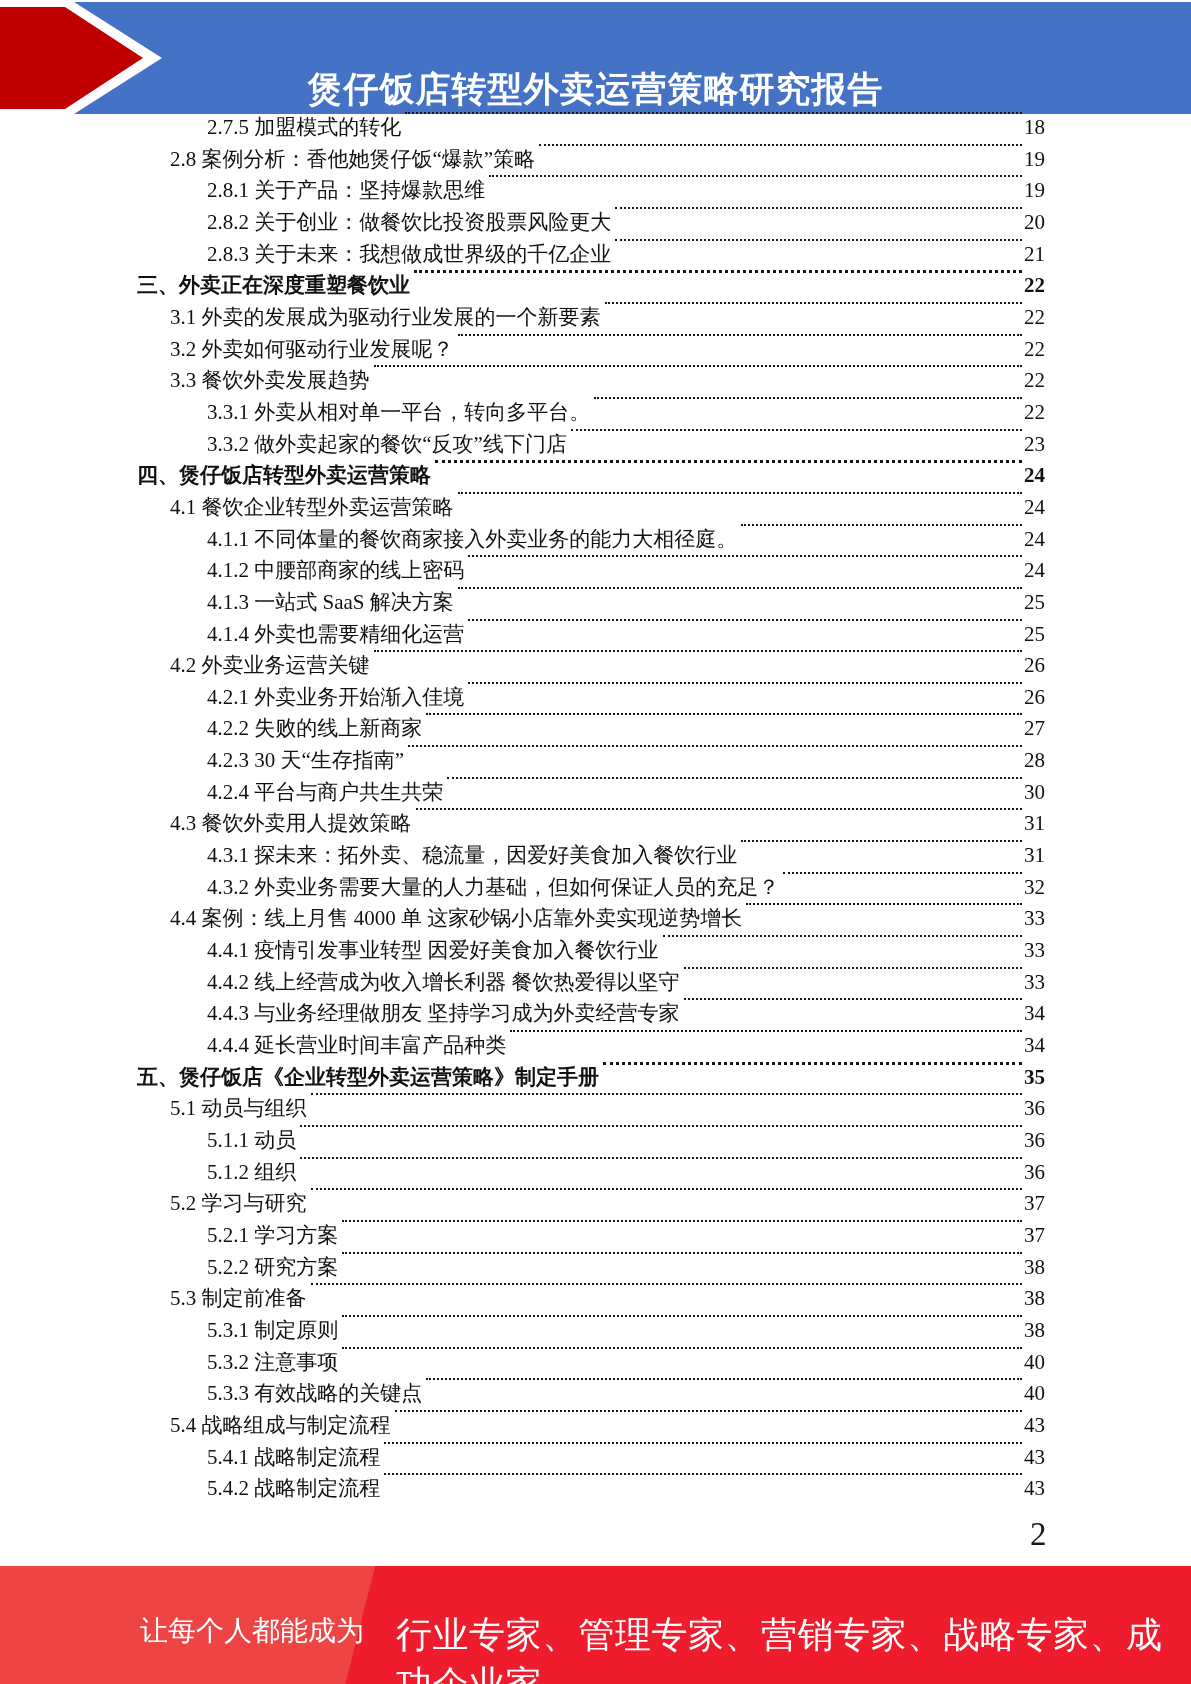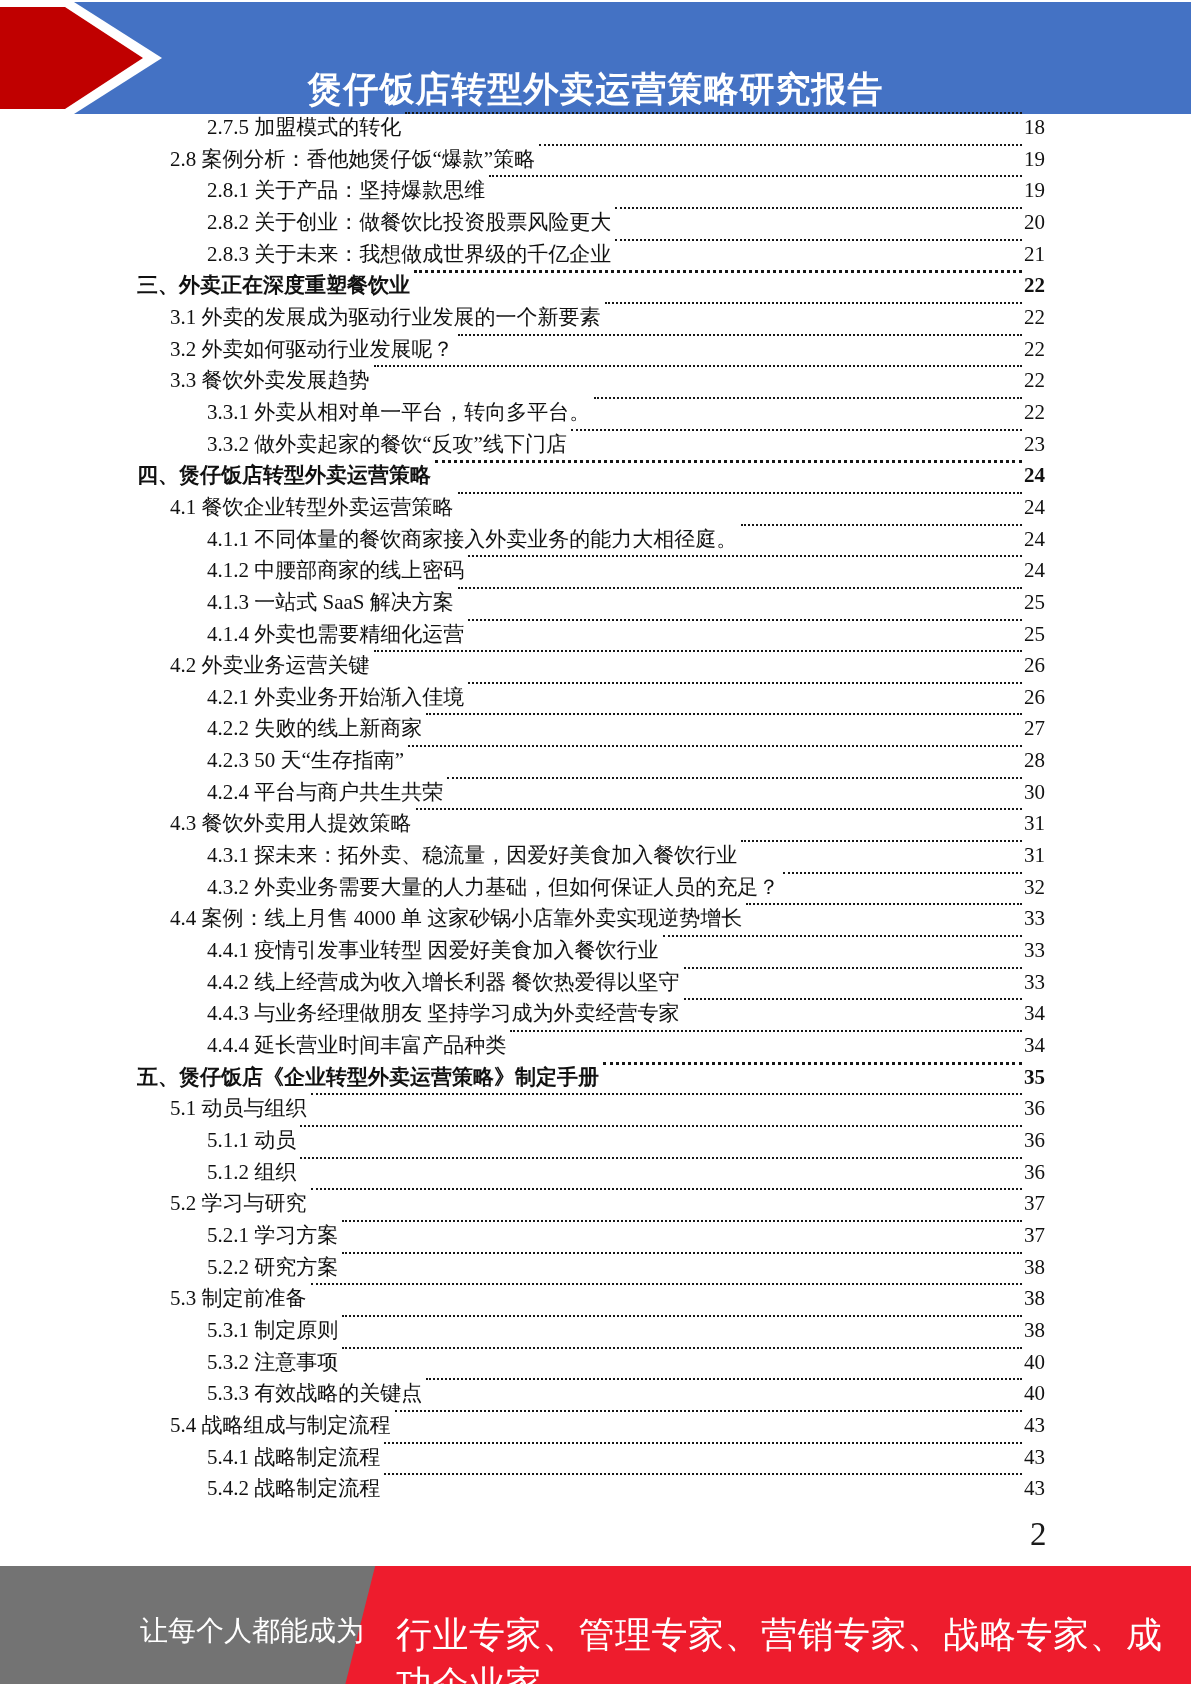--- a/index.html
+++ b/index.html
@@ -74,21 +74,21 @@
     position:absolute;
     top:1516px; left:1030px;
     font-size:33px;
     color:#1a1a1a;
   }
 
   
   .footer {
     position:absolute; left:0; top:1566px;
     width:1191px; height:118px;
-    background:#737373;
+    background:#ef4444;
   }
   .footer-red {
     position:absolute; top:0; left:0; right:0; bottom:0;
     background:#ee1c2d;
     -webkit-clip-path:polygon(31.5% 0, 100% 0, 100% 100%, 29% 100%);
     clip-path:polygon(31.5% 0, 100% 0, 100% 100%, 29% 100%);
   }
   .footer-left-text {
     position:absolute; left:140px; top:46px;
     color:#ffffff; font-size:28px;
@@ -223,21 +223,21 @@
     <span class="toc-page">26</span>
   </div>
 
   <div class="toc-row lvl3">
     <span class="toc-label">4.2.2  失败的线上新商家</span>
     <span class="toc-dots"></span>
     <span class="toc-page">27</span>
   </div>
 
   <div class="toc-row lvl3">
-    <span class="toc-label">4.2.3 50 天“生存指南”</span>
+    <span class="toc-label">4.2.3 30 天“生存指南”</span>
     <span class="toc-dots"></span>
     <span class="toc-page">28</span>
   </div>
 
   <div class="toc-row lvl3">
     <span class="toc-label">4.2.4  平台与商户共生共荣</span>
     <span class="toc-dots"></span>
     <span class="toc-page">30</span>
   </div>
 

